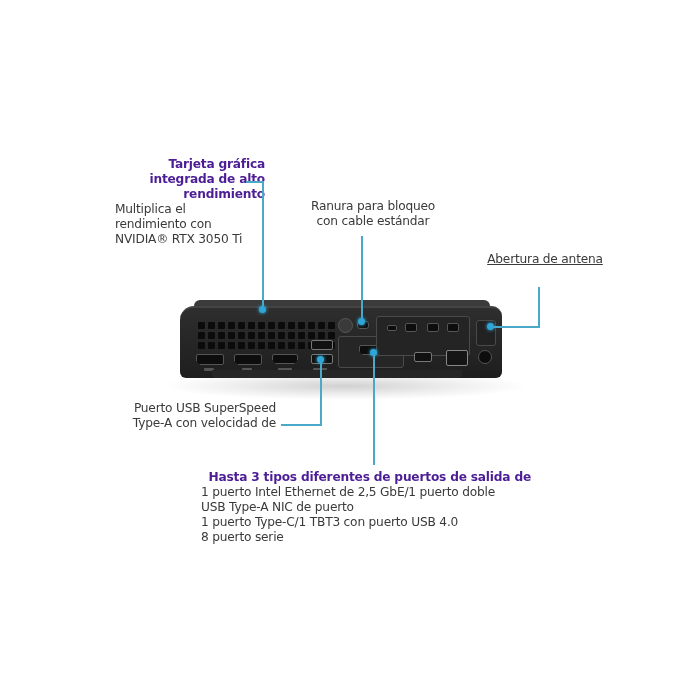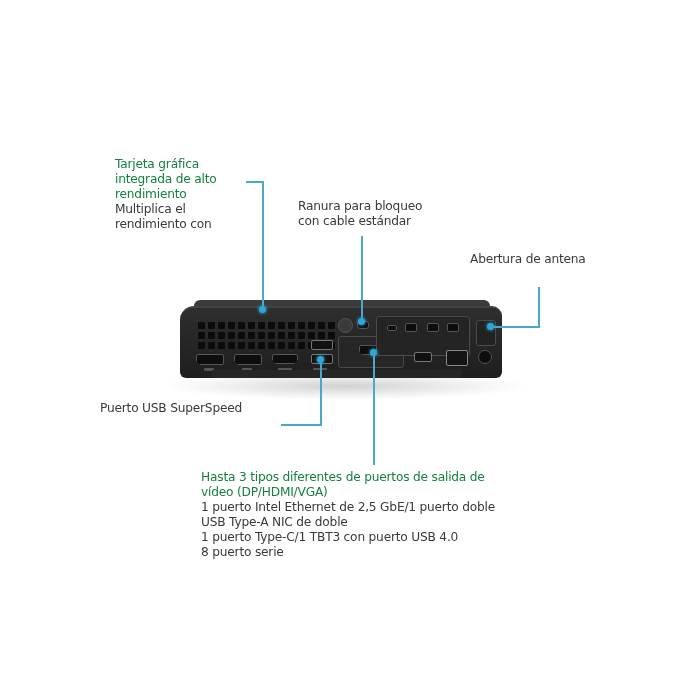--- a/index.html
+++ b/index.html
@@ -1,21 +1,21 @@
 <!DOCTYPE html>
 <html><head>
 <meta charset="utf-8">
 <style>
   html,body{margin:0;padding:0;background:#ffffff;}
   body{width:700px;height:700px;position:relative;overflow:hidden;font-family:"DejaVu Sans","Liberation Sans",sans-serif;color:#2b2b2b;}
   .txt{position:absolute;font-size:12.2px;line-height:15px;letter-spacing:-0.2px;color:#3a3a3a;}
-  .txt .b{font-weight:normal;color:#15803d;display:block;}
+  .txt .b{font-weight:bold;color:#4c1d95;display:block;text-align:right;}
   .txt .n{display:block;}
-  .right{}
-  .center{}
+  .right{text-align:right;}
+  .center{text-align:center;}
   .line{position:absolute;background:#4aa9c9;}
   .dot{position:absolute;width:7px;height:7px;border-radius:50%;background:#2fa6d6;box-shadow:0 0 3px 1px rgba(47,166,214,.6);}
   
   #device{position:absolute;left:172px;top:300px;width:340px;height:84px;}
   .shadow{position:absolute;left:160px;top:372px;width:370px;height:28px;background:radial-gradient(ellipse at center,rgba(0,0,0,.18) 0%,rgba(0,0,0,.06) 45%,rgba(0,0,0,0) 70%);}
   .body{position:absolute;left:8px;top:6px;width:322px;height:70px;background:linear-gradient(#2e2e2e,#1e1e1e);border-radius:14px 10px 6px 6px;border-top:2px solid #444;}
   .topedge{position:absolute;left:22px;top:0;width:296px;height:8px;background:#3b3b3b;border-radius:6px 6px 0 0;}
   .foot{position:absolute;left:40px;top:70px;width:250px;height:8px;background:#262626;border-radius:0 0 4px 4px;}
   .grille{position:absolute;left:18px;top:14px;width:140px;height:30px;display:grid;grid-template-columns:repeat(14,7px);grid-auto-rows:7px;gap:3px 3px;}
   .grille span{background:#0b0b0b;border-radius:1px;}
@@ -31,40 +31,41 @@
 </style>
 </head>
 <body>
 
 <div class="txt" style="left:115px;top:157px;width:150px;">
   <span class="b">Tarjeta gráfica</span>
   <span class="b">integrada de alto</span>
   <span class="b">rendimiento</span>
   <span class="n">Multiplica el</span>
   <span class="n">rendimiento con</span>
+  <span class="n">NVIDIA® RTX 3050 Ti</span>
 </div>
 
 <div class="txt center" style="left:298px;top:199px;width:150px;">
   <span class="n">Ranura para bloqueo</span>
   <span class="n">con cable estándar</span>
 </div>
 
-<div class="txt center" style="left:470px;top:252px;width:150px;">
+<div class="txt center" style="left:470px;top:252px;width:150px;text-decoration:underline;">
   <span class="n">Abertura de antena</span>
 </div>
 
 <div class="txt right" style="left:100px;top:401px;width:176px;">
   <span class="n">Puerto USB SuperSpeed</span>
+  <span class="n">Type-A con velocidad de</span>
 </div>
 
 <div class="txt" style="left:201px;top:470px;width:330px;">
   <span class="b">Hasta 3 tipos diferentes de puertos de salida de</span>
-  <span class="b">vídeo (DP/HDMI/VGA)</span>
   <span class="n">1 puerto Intel Ethernet de 2,5 GbE/1 puerto doble</span>
-  <span class="n">USB Type-A NIC de doble</span>
+  <span class="n">USB Type-A NIC de puerto</span>
   <span class="n">1 puerto Type-C/1 TBT3 con puerto USB 4.0</span>
   <span class="n">8 puerto serie</span>
 </div>
 
 <div class="shadow"></div>
 <div id="device">
   <div class="topedge"></div>
   <div class="body">
     <div class="grille">
       <span></span>

